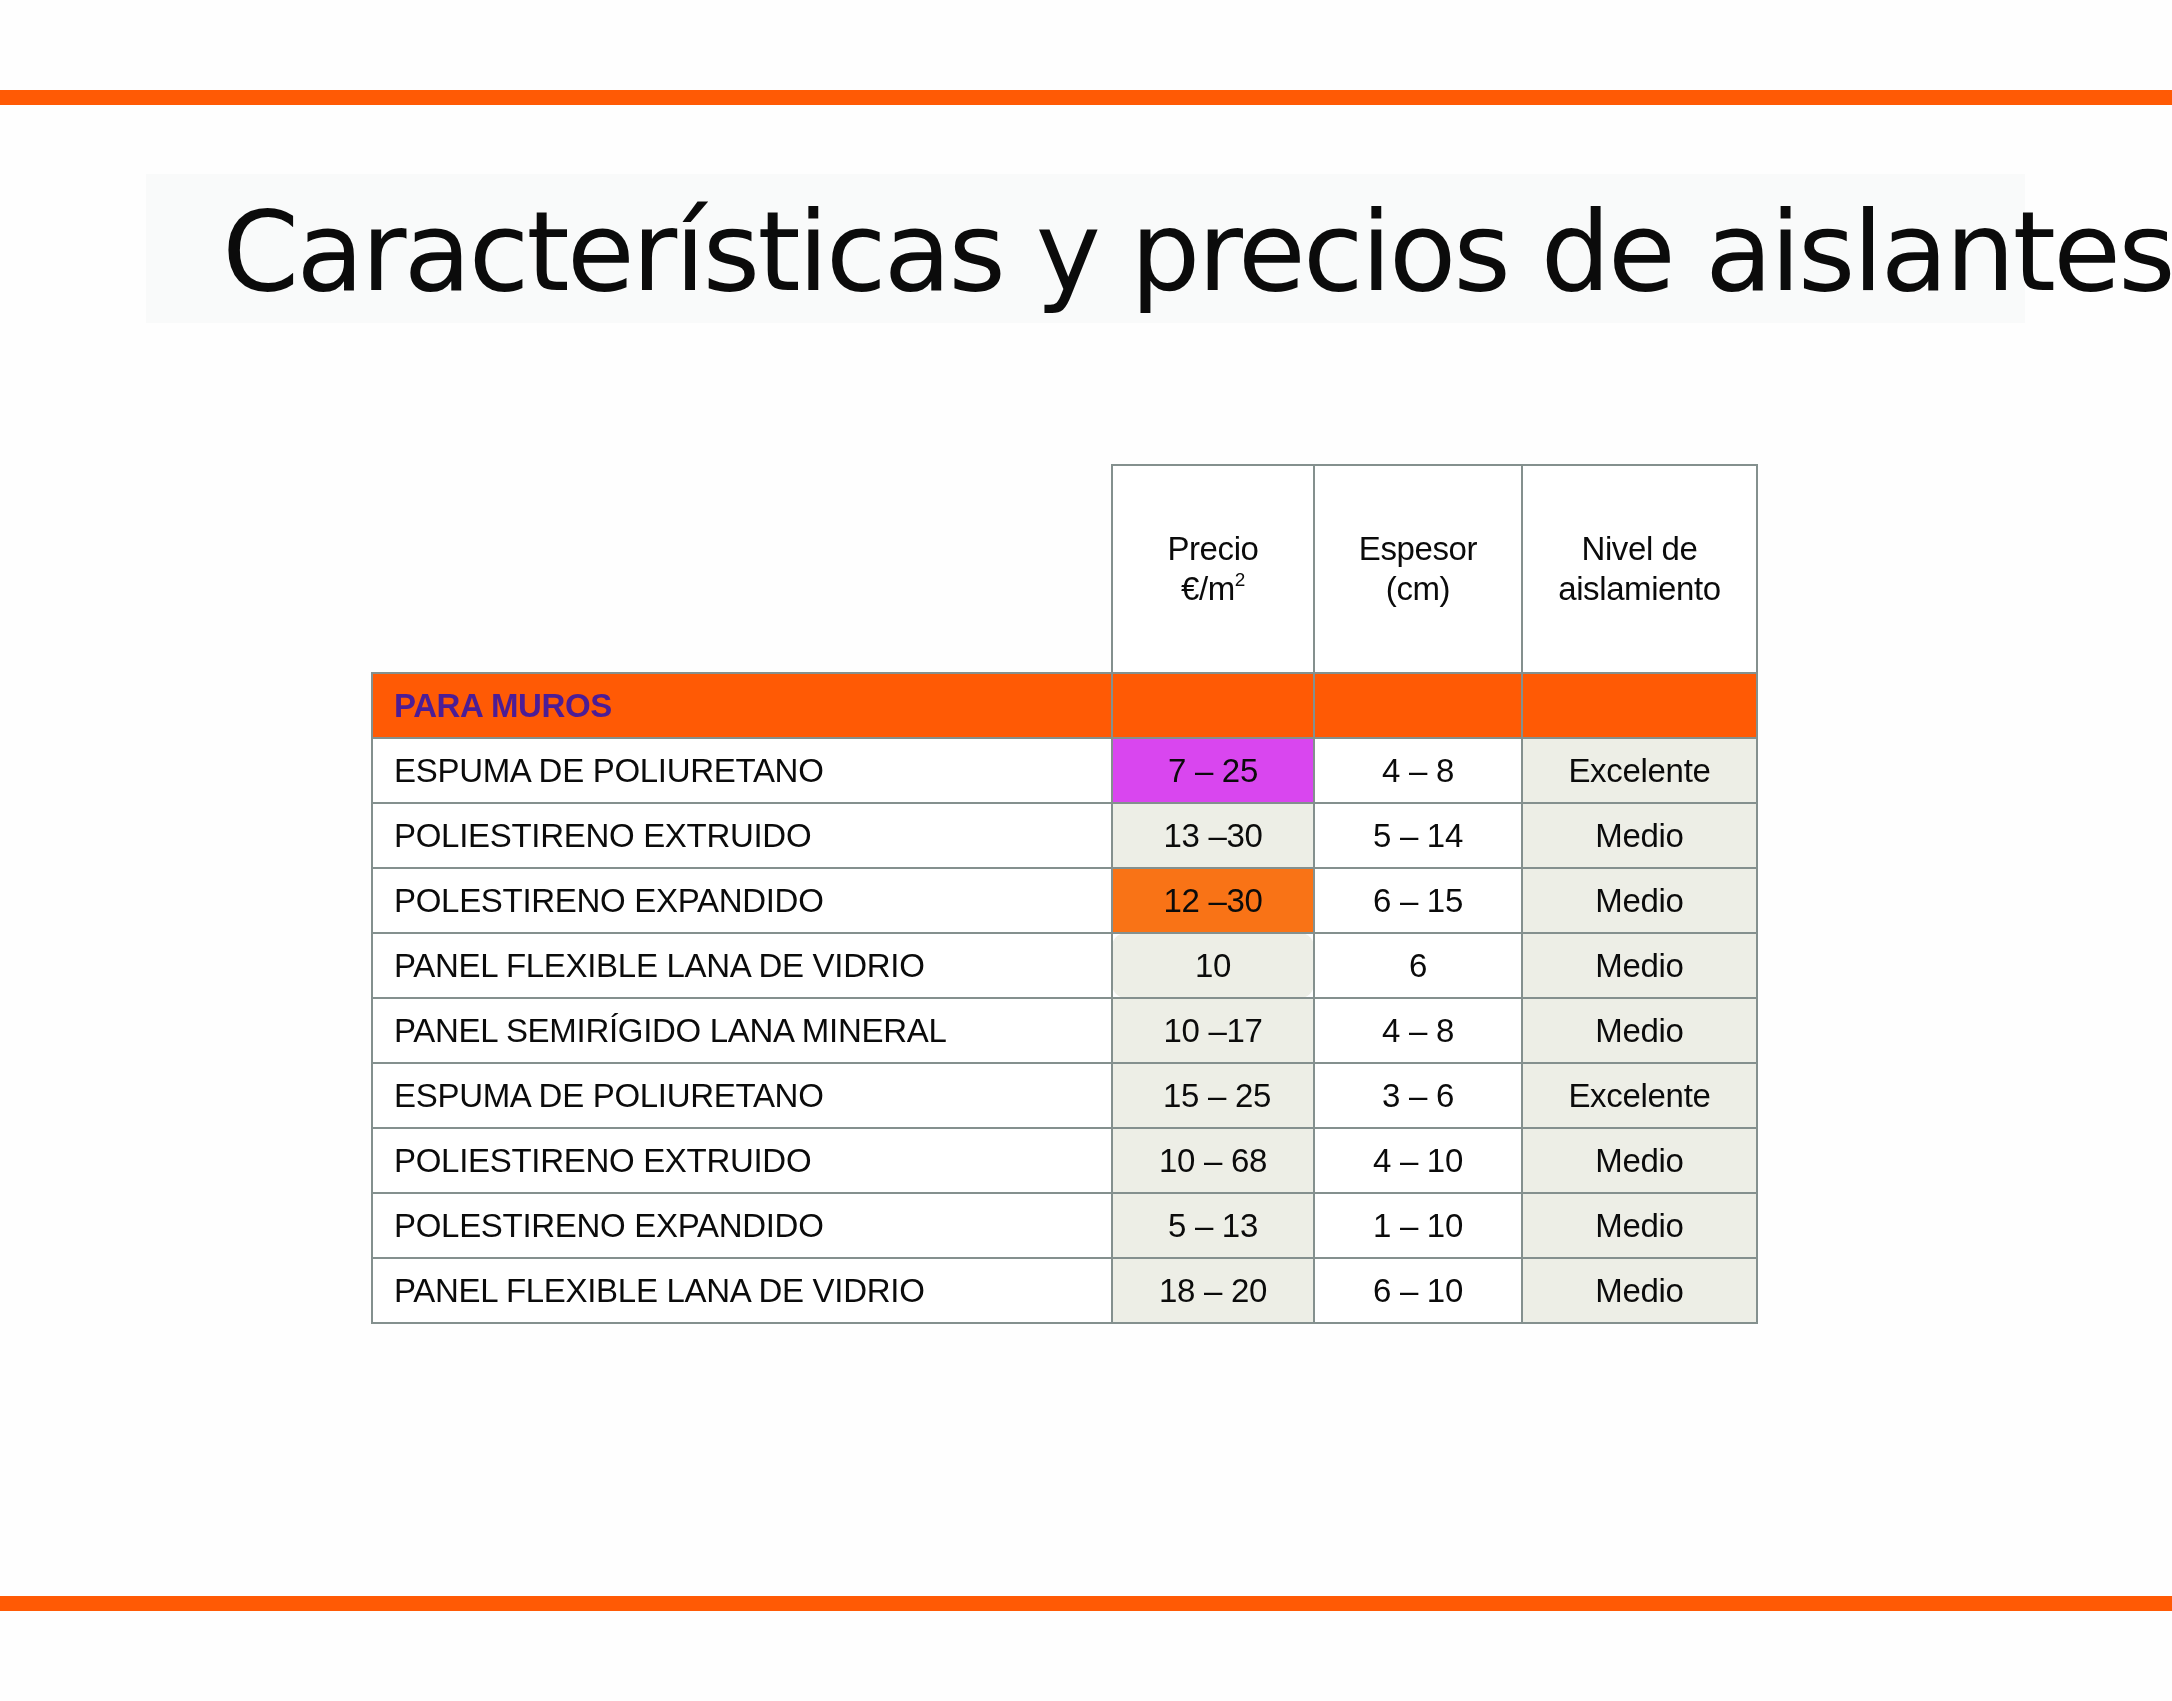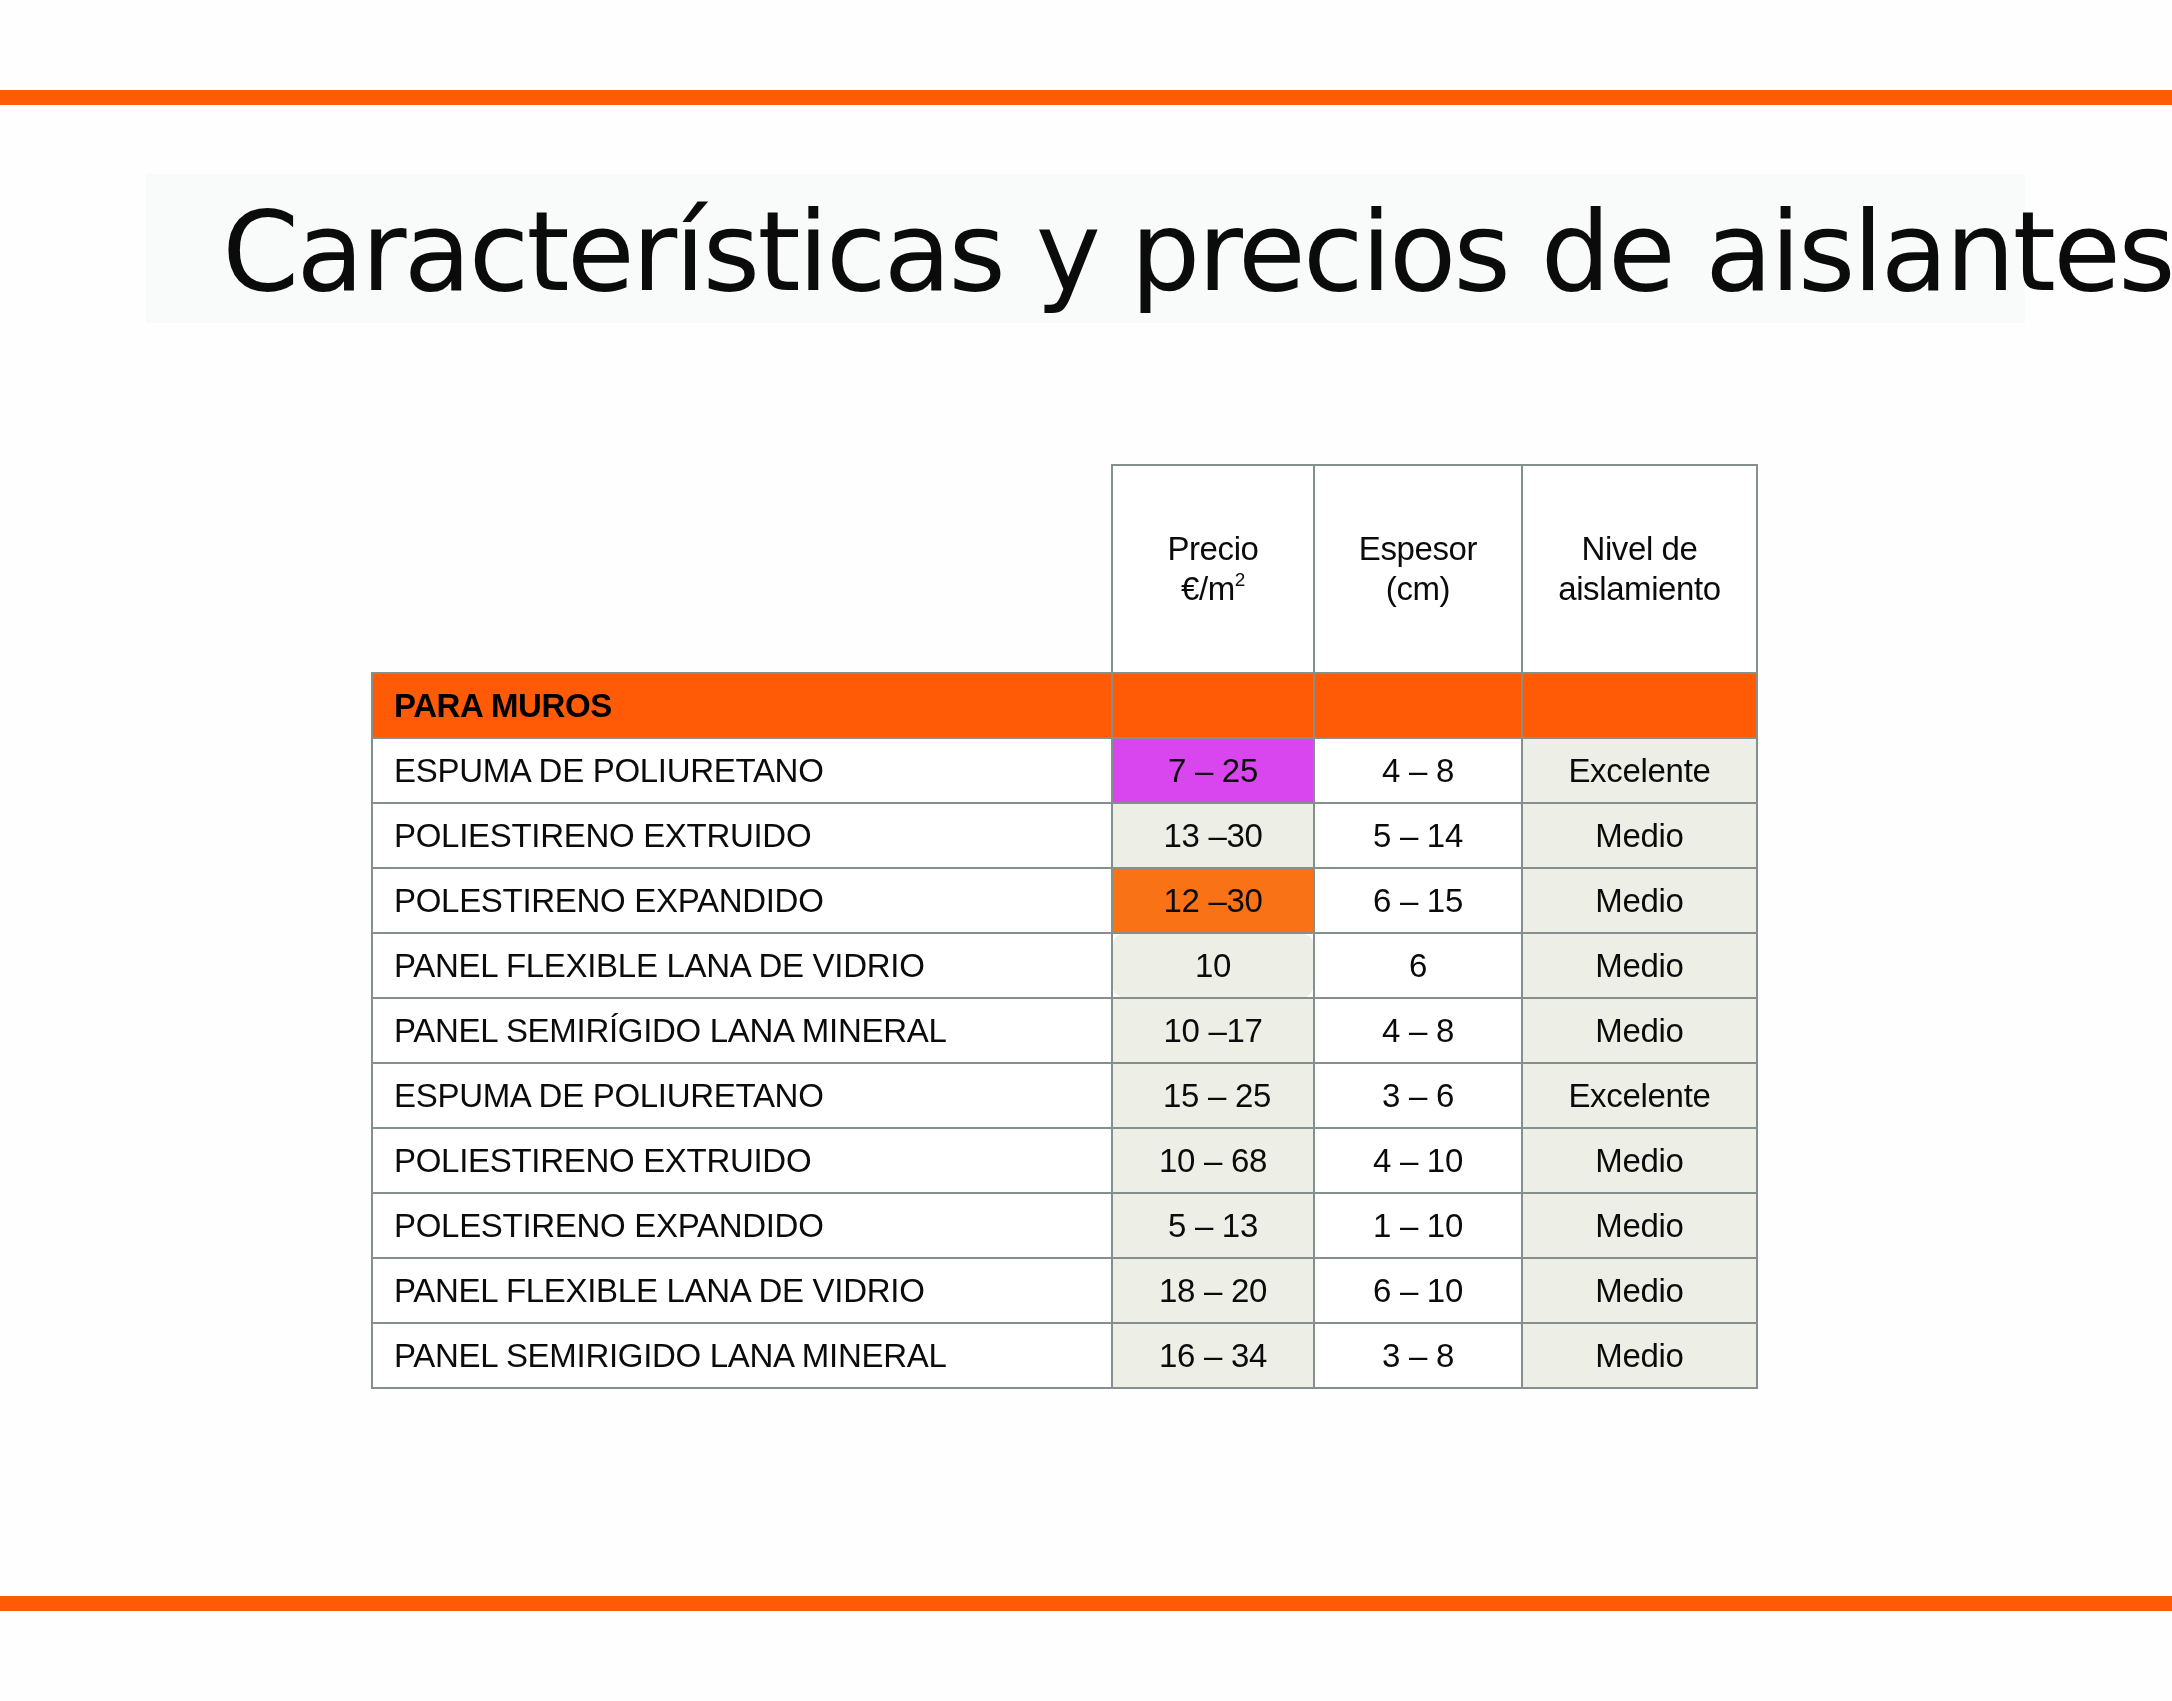--- a/index.html
+++ b/index.html
@@ -154,21 +154,21 @@
       </th>
       <th style="border-color: rgb(132, 144, 142);">
         <span class="line">Nivel de</span>
         <span class="line">aislamiento</span>
       </th>
     </tr>
   </thead>
   <tbody>
 
     <tr class="section">
-      <td style="background: rgb(255, 90, 5); color: #000000; border-color: rgb(132, 144, 142); margin-top: 31px;">PARA MUROS</td>
+      <td style="background: rgb(255, 90, 5); color: #4c1d95; border-color: rgb(132, 144, 142); margin-top: 31px;">PARA MUROS</td>
       <td class="empty" style="background: rgb(255, 90, 5); color: rgb(255, 255, 255); border-color: rgb(132, 144, 142);"></td>
       <td class="empty" style="background: rgb(255, 90, 5); color: rgb(255, 255, 255); border-color: rgb(132, 144, 142);"></td>
       <td class="empty" style="background: rgb(255, 90, 5); color: rgb(255, 255, 255); border-color: rgb(132, 144, 142);"></td>
     </tr>
     <tr class="row">
       <td class="name" style="border-color: rgb(132, 144, 142);">ESPUMA DE POLIURETANO</td>
       <td class="price" style="border-color: rgb(132, 144, 142); background: #d946ef; margin-top: 16px;">7 – 25</td>
       <td class="thick" style="border-color: rgb(132, 144, 142);">4 – 8</td>
       <td class="level" style="border-color: rgb(132, 144, 142); background: rgb(237, 238, 230);">Excelente</td>
     </tr>
@@ -214,21 +214,15 @@
       <td class="price" style="border-color: rgb(132, 144, 142); background: rgb(237, 238, 230);">5 – 13</td>
       <td class="thick" style="border-color: rgb(132, 144, 142);">1 – 10</td>
       <td class="level" style="border-color: rgb(132, 144, 142); background: rgb(237, 238, 230);">Medio</td>
     </tr>
     <tr class="row">
       <td class="name" style="border-color: rgb(132, 144, 142);">PANEL FLEXIBLE LANA DE VIDRIO</td>
       <td class="price" style="border-color: rgb(132, 144, 142); background: rgb(237, 238, 230);">18 – 20</td>
       <td class="thick" style="border-color: rgb(132, 144, 142);">6 – 10</td>
       <td class="level" style="border-color: rgb(132, 144, 142); background: rgb(237, 238, 230);">Medio</td>
     </tr>
-    <tr class="row">
-      <td class="name" style="border-color: rgb(132, 144, 142);">PANEL SEMIRIGIDO LANA MINERAL</td>
-      <td class="price" style="border-color: rgb(132, 144, 142); background: rgb(237, 238, 230);">16 – 34</td>
-      <td class="thick" style="border-color: rgb(132, 144, 142);">3 – 8</td>
-      <td class="level" style="border-color: rgb(132, 144, 142); background: rgb(237, 238, 230);">Medio</td>
-    </tr>
   </tbody>
 </table>
 
 
 </body></html>

